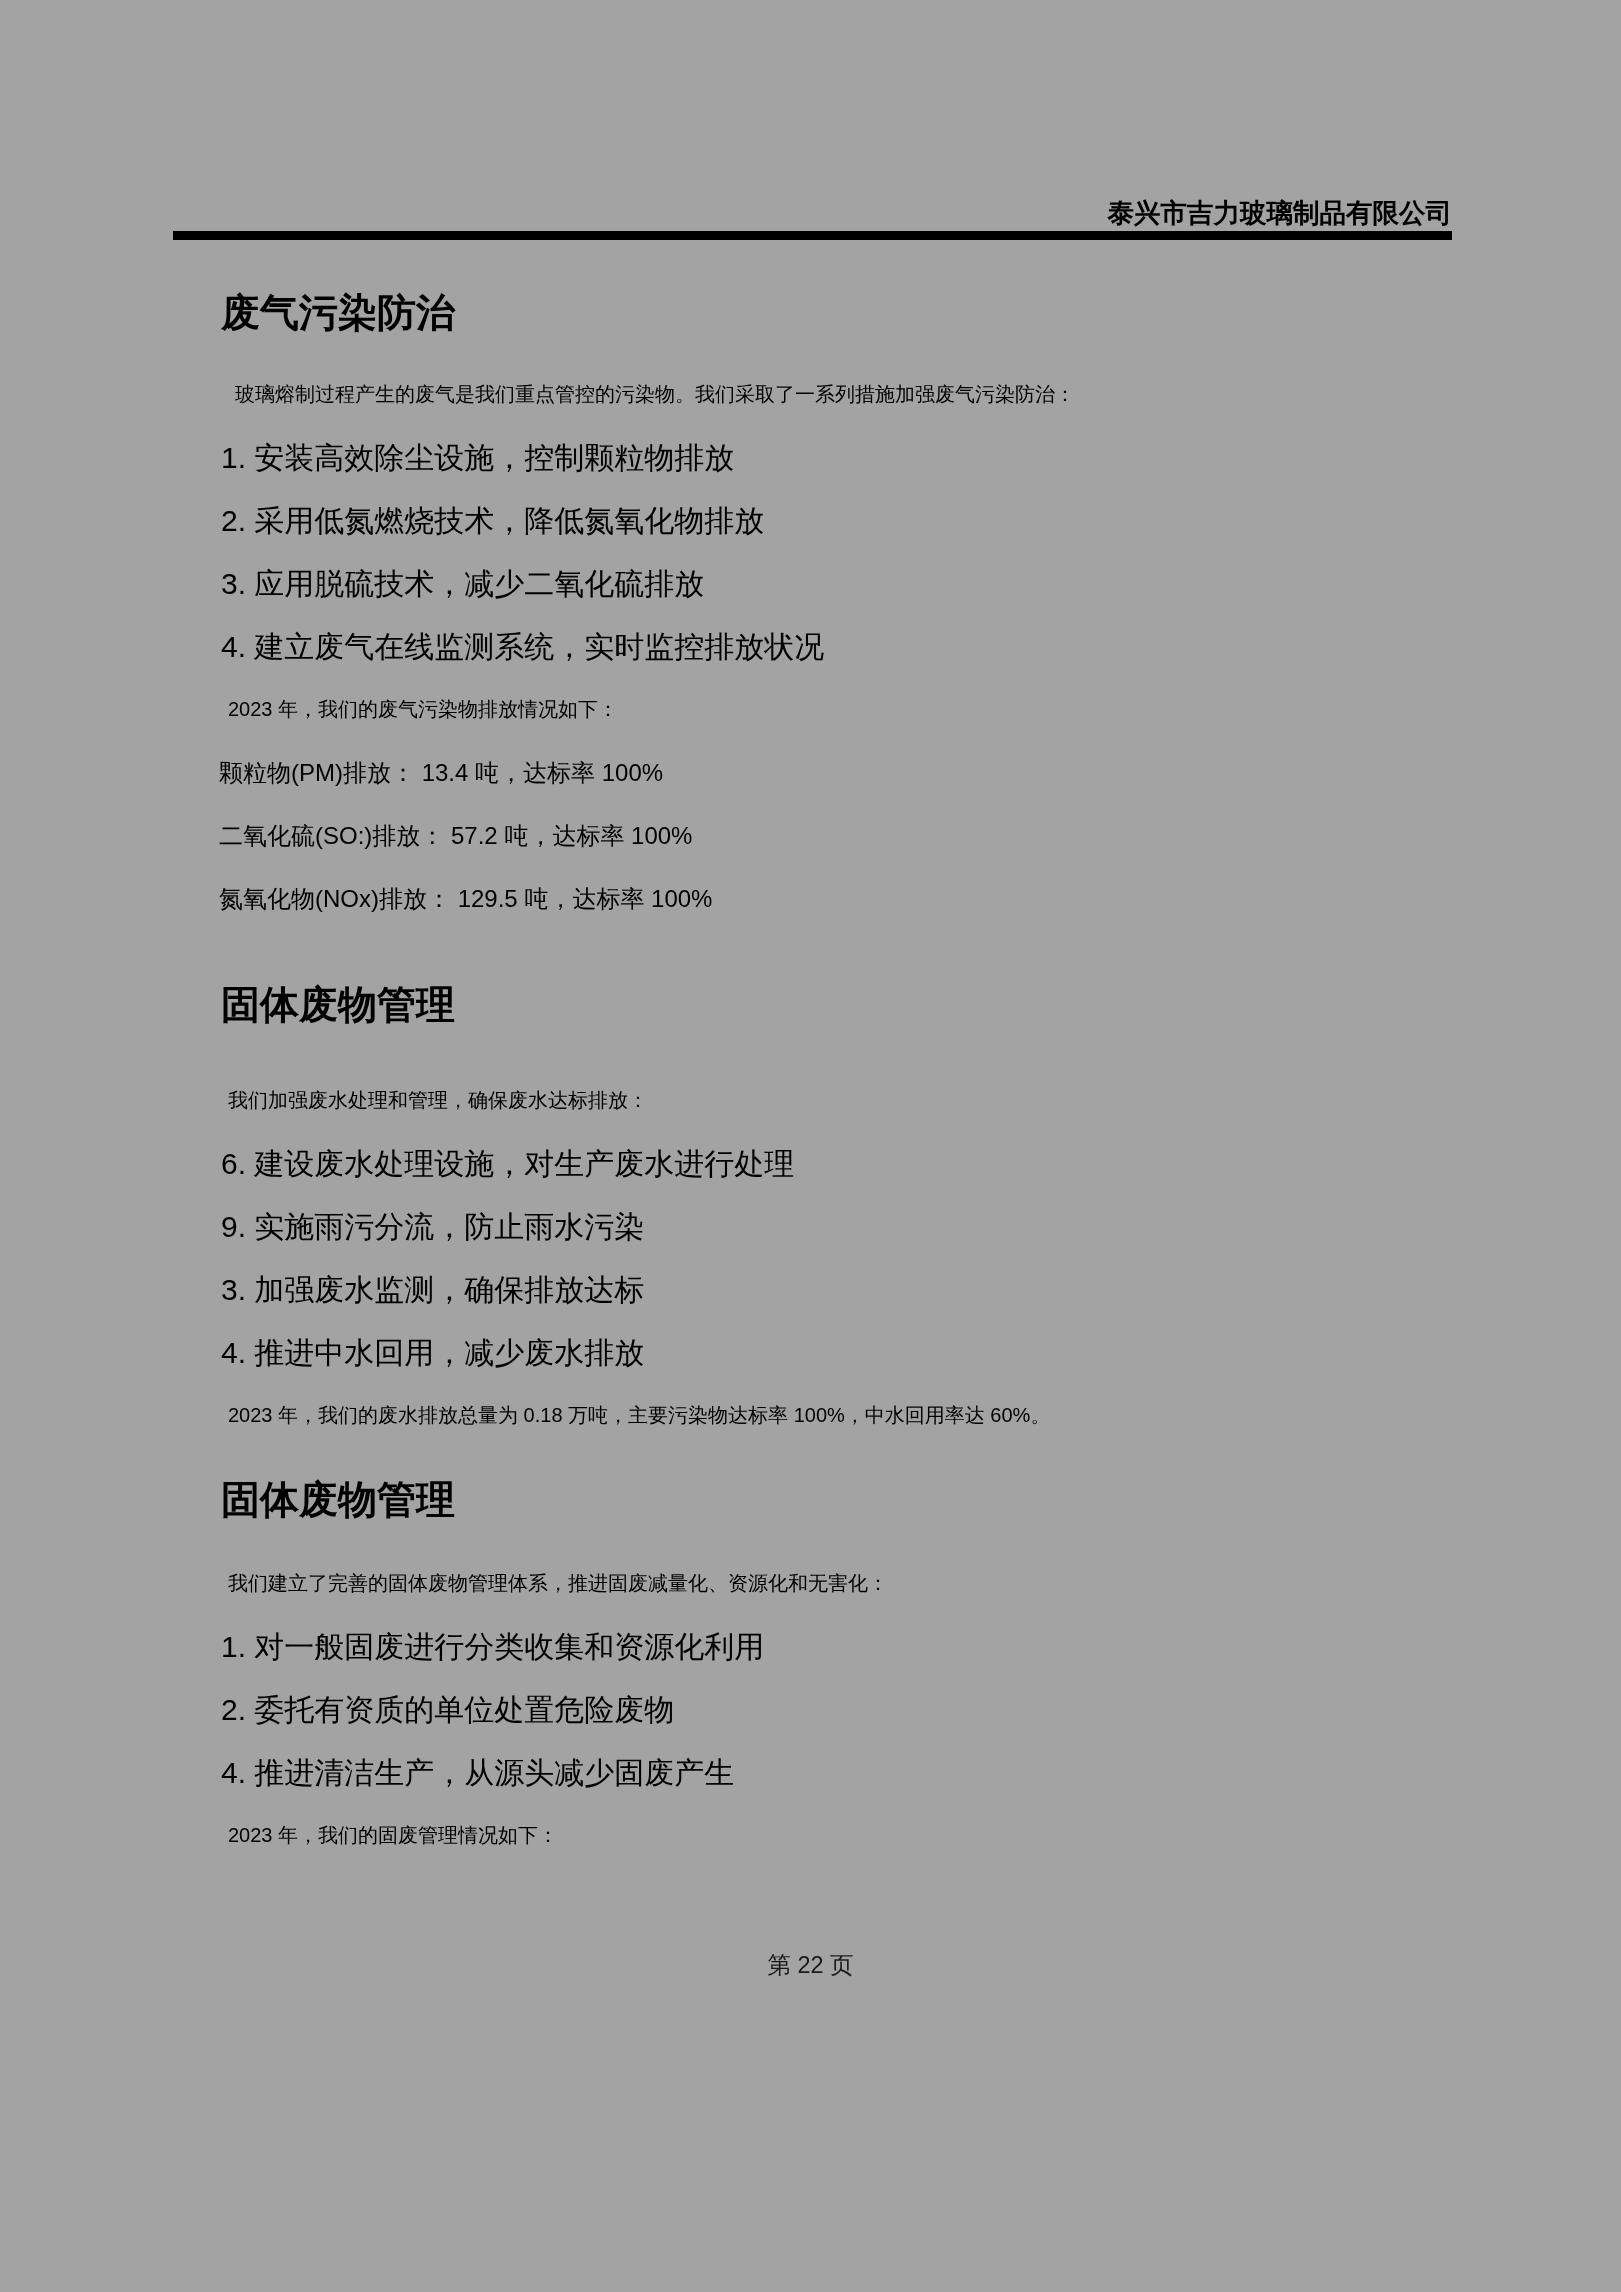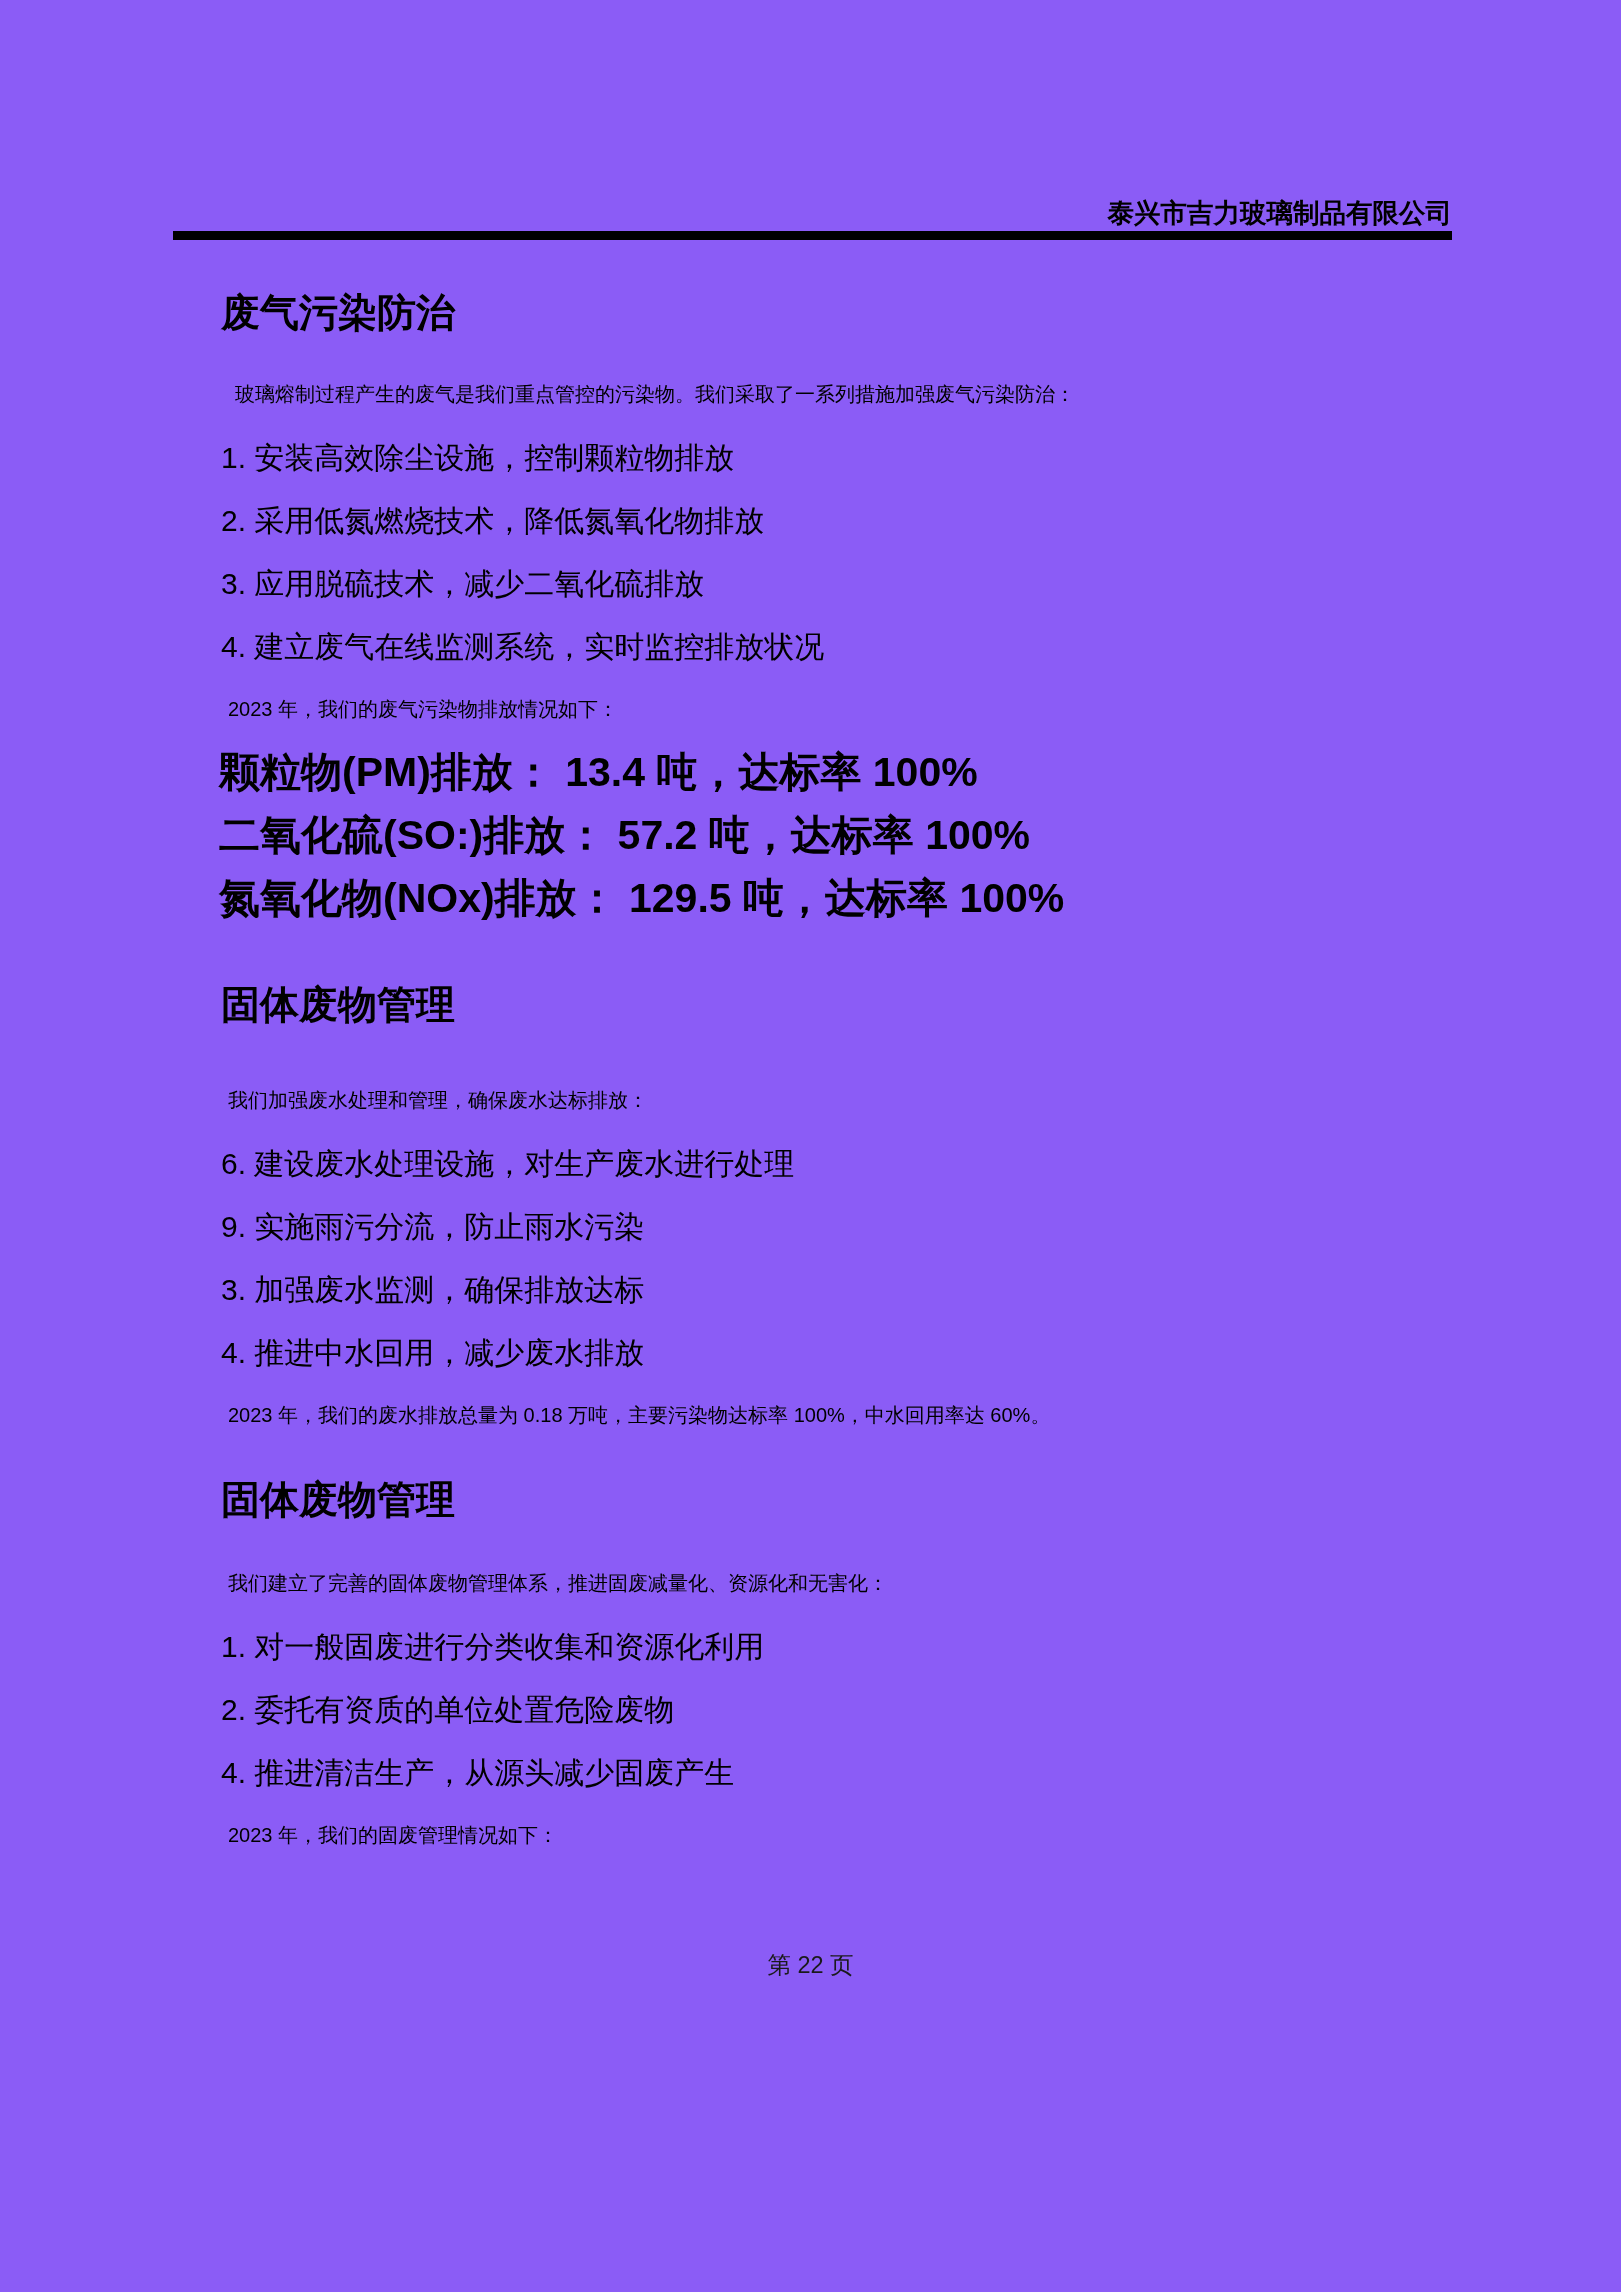--- a/index.html
+++ b/index.html
@@ -1,19 +1,19 @@
 <!DOCTYPE html>
 <html><head>
 <meta charset="utf-8">
 <style>
   html,body { margin:0; padding:0; background:#ffffff; }
   .page {
     position:relative;
     width:1621px; height:2293px;
-    background:#8b5cf6;
+    background:#a3a3a3;
     color:#000000;
     font-family:"Liberation Sans","DejaVu Sans",sans-serif;
     overflow:hidden;
   }
   .company {
     margin:0 169px 0 173px;
     padding-top:198px;
     text-align:right;
     font-weight:700;
     font-size:26.5px;
@@ -40,24 +40,23 @@
     text-align:justify;
   }
   .first-indent { text-indent:62px; }
   .num-indent { text-indent:55px; }
   .list-item {
     font-size:30px;
     line-height:63px;
     margin:0 0 0 48px;
   }
   .data-line {
-    font-size:41px;
+    font-size:24px;
     line-height:63px;
     margin:0 0 0 46px;
-    font-weight:bold;
   }
   .footer {
     position:absolute;
     top:1949px; left:0;
     width:100%;
     text-align:center;
     font-size:23.5px;
     color:#1a1a1a;
   }
 </style>

